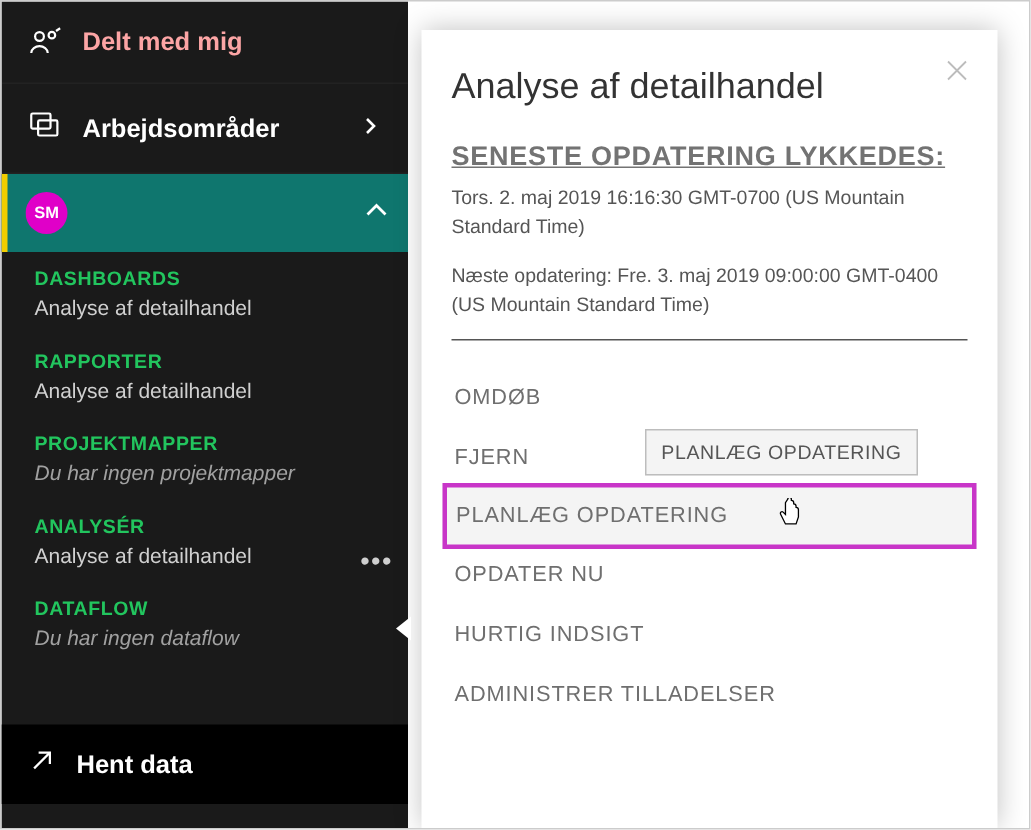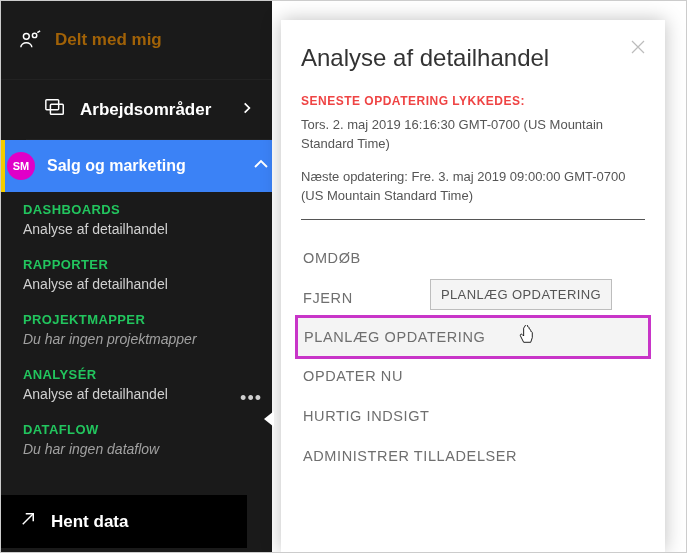--- a/index.html
+++ b/index.html
@@ -21,53 +21,52 @@
       left: 0;
       top: 0;
       width: 271px;
       height: 100%;
       background: #1a1a1a;
       color: #fff;
     }
     .sidebar-top-item {
       display: flex;
       align-items: center;
-      padding: 28px 18px;
+      padding: 16px 18px;
       font-size: 17px;
       font-weight: 600;
-      color: #a16207;
+      color: #fca5a5;
       border-bottom: 1px solid rgba(255,255,255,0.04);
     }
     .sidebar-top-item .icon {
       margin-right: 14px;
       display: flex;
       align-items: center;
     }
     .workspaces-row {
       display: flex;
       align-items: center;
       padding: 16px 18px;
       font-size: 17px;
       font-weight: 600;
       justify-content: space-between;
       border-bottom: 1px solid rgba(255,255,255,0.04);
-      margin-left: 25px;
     }
     .workspaces-row .left {
       display: flex;
       align-items: center;
     }
     .workspaces-row .icon {
       margin-right: 14px;
     }
     .workspace-active {
       display: flex;
       align-items: center;
-      padding: 12px 2px;
-      background: #3b82f6;
+      padding: 12px 12px;
+      background: #0f766e;
       border-left: 4px solid #f2cd00;
       justify-content: space-between;
     }
     .workspace-active .left {
       display: flex;
       align-items: center;
       overflow: hidden;
     }
     .ws-avatar {
       width: 28px;
@@ -125,23 +124,23 @@
       top: 410px;
       width: 0;
       height: 0;
       border-top: 8px solid transparent;
       border-bottom: 8px solid transparent;
       border-right: 10px solid #fff;
       z-index: 5;
     }
     .getdata {
       position: absolute;
-      bottom: 4px;
+      bottom: 16px;
       left: 0;
-      width: 246px;
+      width: 271px;
       padding: 15px 18px;
       background: #000;
       display: flex;
       align-items: center;
       font-size: 17px;
       font-weight: 600;
     }
     .getdata .icon {
       margin-right: 14px;
     }
@@ -164,25 +163,26 @@
       cursor: pointer;
     }
     .panel-title {
       font-size: 24px;
       font-weight: 400;
       color: #333;
       margin-bottom: 22px;
       margin-top: 6px;
     }
     .panel-sub {
-      font-size: 12px;
+      font-size: 18px;
       font-weight: 700;
       letter-spacing: 0.5px;
-      color: #ef4444;
+      color: #737373;
       margin-bottom: 8px;
+      text-decoration: underline;
     }
     .panel-text {
       font-size: 13px;
       color: #555;
       line-height: 1.45;
       margin-bottom: 14px;
     }
     .panel-divider {
       border: none;
       border-top: 1px solid #555;
@@ -251,21 +251,20 @@
     <span>
       <svg width="14" height="14" viewBox="0 0 24 24" fill="none" stroke="#fff" stroke-width="3">
         <path d="M8 4 l8 8 l-8 8"></path>
       </svg>
     </span>
   </div>
 
   <div class="workspace-active">
     <span class="left">
       <span class="ws-avatar">SM</span>
-      <span class="ws-name">Salg og marketing</span>
     </span>
     <span>
       <svg width="18" height="18" viewBox="0 0 24 24" fill="none" stroke="#fff" stroke-width="2.5">
         <path d="M4 16 l8 -8 l8 8"></path>
       </svg>
     </span>
   </div>
 
   <div>
     <div class="section-head">DASHBOARDS</div>
@@ -310,21 +309,21 @@
 
 <div class="panel">
   <div class="panel-close">
     <svg width="18" height="18" viewBox="0 0 24 24" fill="none" stroke="#bcbcbc" stroke-width="1.6">
       <path d="M4 4 L20 20 M20 4 L4 20"></path>
     </svg>
   </div>
   <div class="panel-title">Analyse af detailhandel</div>
   <div class="panel-sub">SENESTE OPDATERING LYKKEDES:</div>
   <div class="panel-text">Tors. 2. maj 2019 16:16:30 GMT-0700 (US Mountain Standard Time)</div>
-  <div class="panel-text">Næste opdatering: Fre. 3. maj 2019 09:00:00 GMT-0700 (US Mountain Standard Time)</div>
+  <div class="panel-text">Næste opdatering: Fre. 3. maj 2019 09:00:00 GMT-0400 (US Mountain Standard Time)</div>
   <hr class="panel-divider">
 
   <div class="menu-item">OMDØB</div>
   <div class="menu-item">FJERN</div>
   <div class="menu-item highlight">
     <span>PLANLÆG OPDATERING</span>
     <span class="tooltip">PLANLÆG OPDATERING</span>
     <span class="hand-cursor">
       <svg width="20" height="22" viewBox="0 0 24 28">
         <path d="M9 4 v10 l-2 -2 c-1 -1 -3 0 -2 2 l4 8 h9 l2 -6 v-6 c0 -1 -1 -2 -2 -2 v-1 c0 -1 -1 -2 -2 -2 v-1 c0 -1 -1 -2 -2 -2 v-1 c0 -2 -3 -2 -3 0 z" fill="#fff" stroke="#000" stroke-width="1.1"></path>

